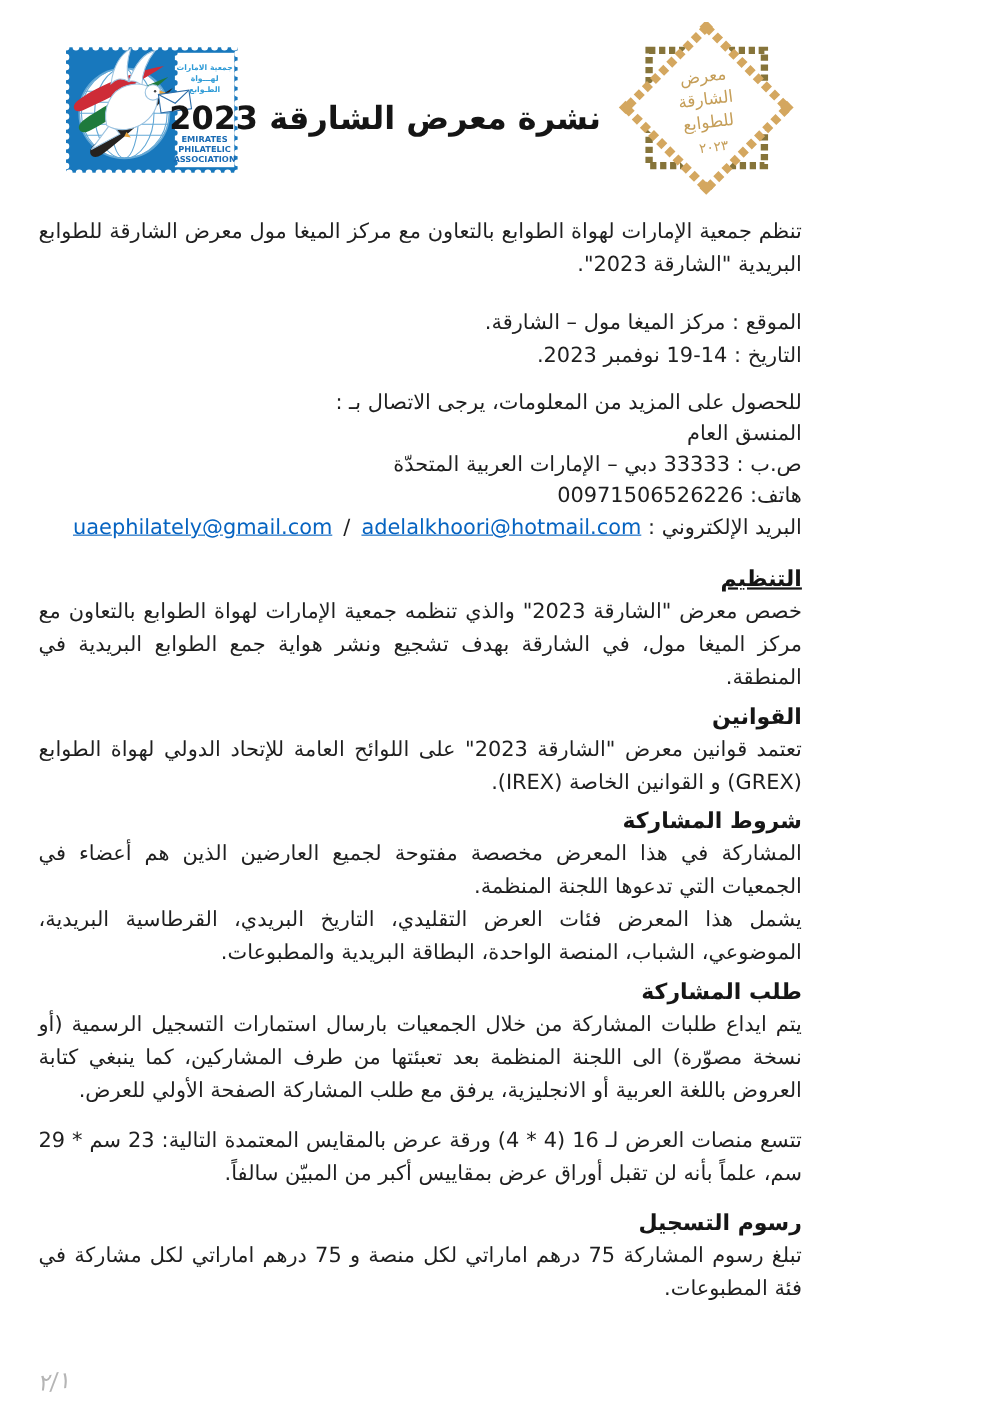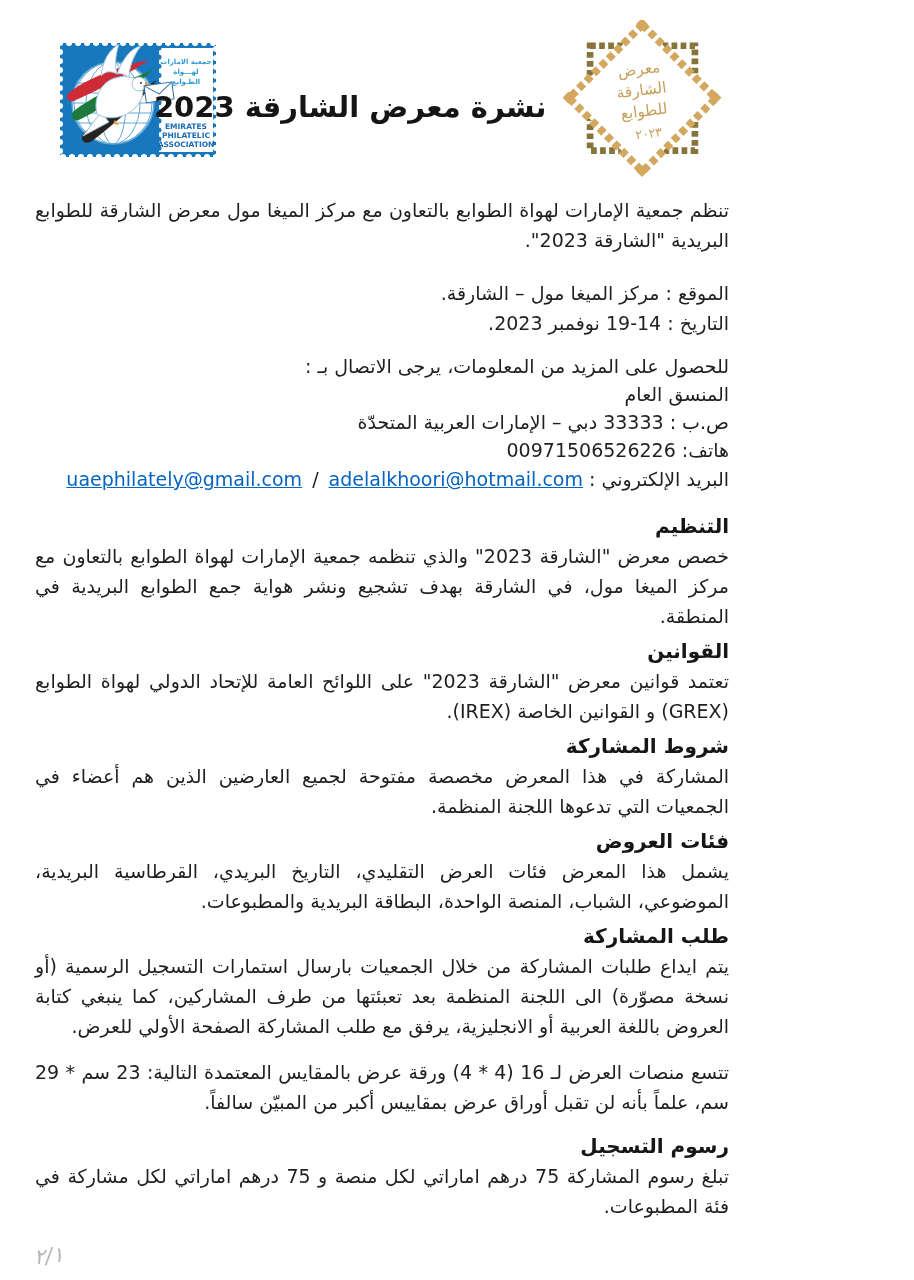--- a/index.html
+++ b/index.html
@@ -17,21 +17,21 @@
   
   .doc{direction:rtl;text-align:right;padding:0 34px 0 35px;}
   .doc p{margin:0;font-size:19px;line-height:30px;text-align:justify;}
   .doc p.oneline{text-align:right;}
   .intro{margin-bottom:23px !important;}
   .dateline{margin-bottom:14px !important;}
   .contact-block{margin-bottom:17px;}
   .contact-block p{line-height:28px;}
   .email-line{line-height:30px !important;}
   .section h3{margin:5px 0 0;font-size:20px;line-height:30px;font-weight:bold;color:#161616;}
-  .section.first h3{margin-top:0;}
+  .section.first h3{margin-top:0;text-decoration:underline;}
   .note{margin:16px 0 14px !important;}
   a.link{color:#0563c1;text-decoration:underline;cursor:pointer;}
   .sep{color:#1f1f1f;padding:0 4px;}
 
   
   .pagenum{position:absolute;left:34px;top:1244px;color:#b5b5b5;font-size:21px;
            font-style:italic;transform:rotate(-6deg);direction:rtl;}
 </style>
 </head>
 <body>
@@ -144,21 +144,20 @@
       <h3>القوانين</h3>
       <p>تعتمد قوانين معرض "الشارقة 2023" على اللوائح العامة للإتحاد الدولي لهواة الطوابع (GREX) و القوانين الخاصة (IREX).</p>
     </div>
 
     <div class="section">
       <h3>شروط المشاركة</h3>
       <p>المشاركة في هذا المعرض مخصصة مفتوحة لجميع العارضين الذين هم أعضاء في الجمعيات التي تدعوها اللجنة المنظمة.</p>
     </div>
 
     <div class="section">
-      <h3>فئات العروض</h3>
       <p>يشمل هذا المعرض فئات العرض التقليدي، التاريخ البريدي، القرطاسية البريدية، الموضوعي، الشباب، المنصة الواحدة، البطاقة البريدية والمطبوعات.</p>
     </div>
 
     <div class="section">
       <h3>طلب المشاركة</h3>
       <p>يتم ايداع طلبات المشاركة من خلال الجمعيات بارسال استمارات التسجيل الرسمية (أو نسخة مصوّرة) الى اللجنة المنظمة بعد تعبئتها من طرف المشاركين، كما ينبغي كتابة العروض باللغة العربية أو الانجليزية، يرفق مع طلب المشاركة الصفحة الأولي للعرض.</p>
     </div>
 
     <p class="note">تتسع منصات العرض لـ 16 (4 * 4) ورقة عرض بالمقايس المعتمدة التالية: 23 سم * 29 سم، علماً بأنه لن تقبل أوراق عرض بمقاييس أكبر من المبيّن سالفاً.</p>
 

